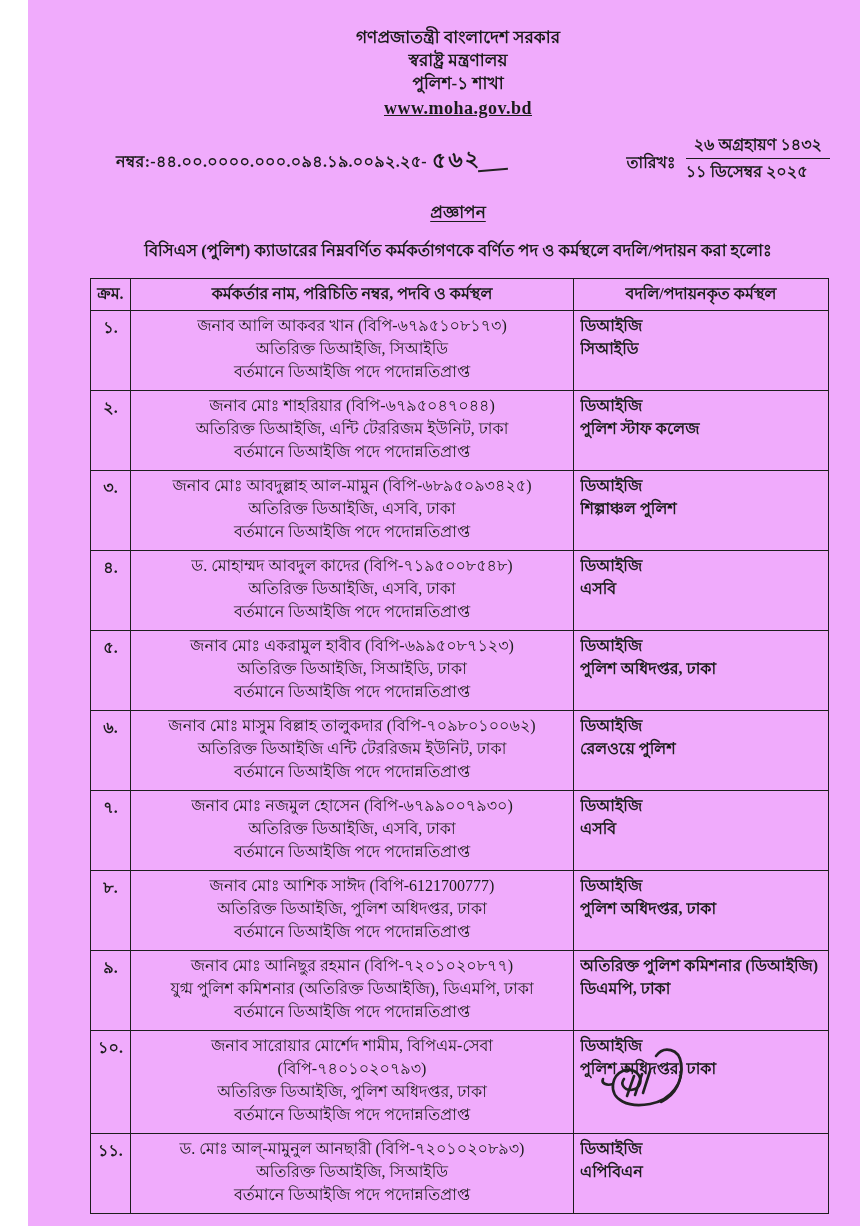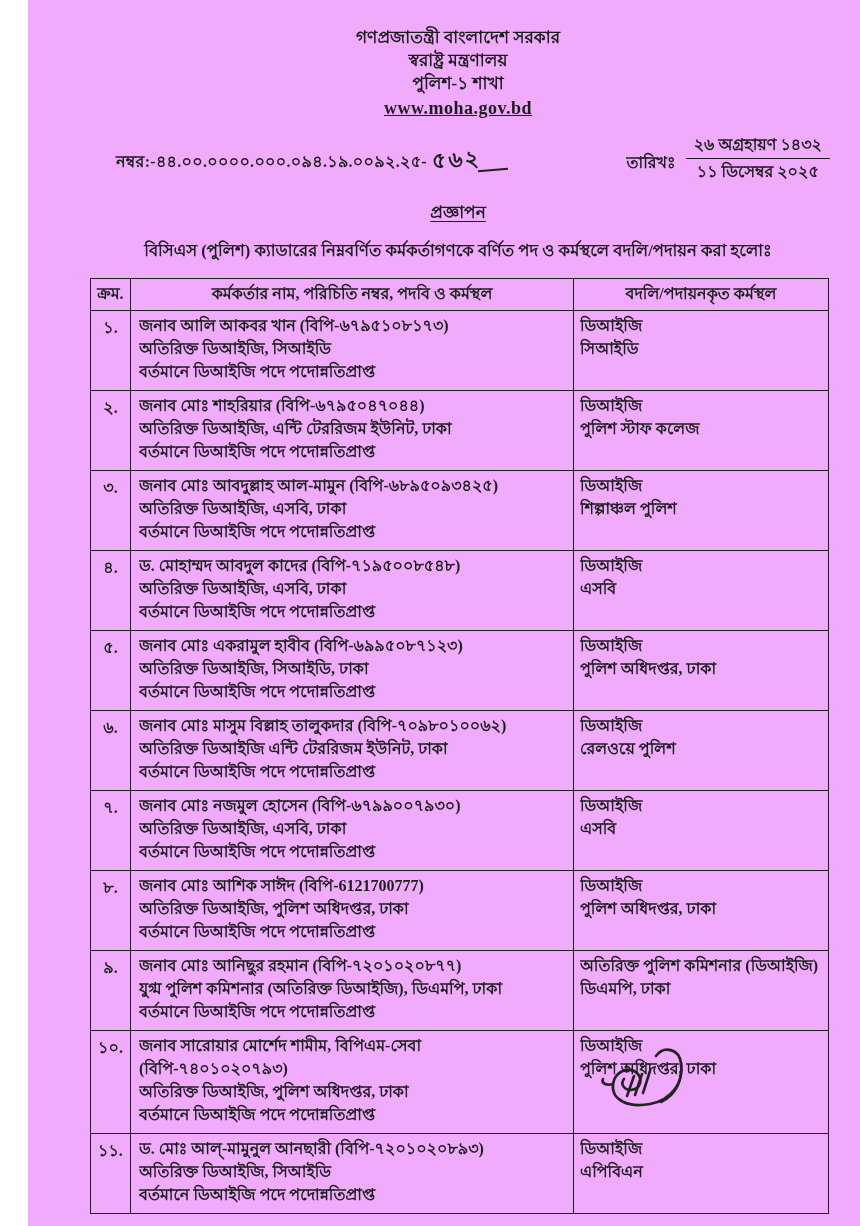--- a/index.html
+++ b/index.html
@@ -30,21 +30,21 @@
     transform:rotate(-3deg);margin-left:5px;letter-spacing:2px;
   }
   .hand-underline{
     display:inline-block;width:30px;height:0;
     border-bottom:2.2px solid #222;
     transform:translateY(4px) rotate(-5deg);
     margin-left:-3px;
   }
   .date-block{display:flex;align-items:center;gap:10px;}
   .date-label{font-size:16px;font-weight:600;padding-top:10px;}
-  .date-stack{text-align:center;font-size:16px;font-weight:700;line-height:22px;}
+  .date-stack{font-size:16px;font-weight:700;line-height:22px;}
   .date-top{padding:0 8px 2px;border-bottom:1.6px solid #1c1c1c;}
   .date-bottom{padding-top:2px;}
   
   .doc-title{
     text-align:center;margin-top:16px;font-size:17px;font-weight:700;
     text-decoration:underline;text-underline-offset:3px;
   }
   .doc-intro{text-align:center;margin-top:11px;font-size:16.5px;font-weight:600;}
   
   table.transfer{
@@ -61,21 +61,21 @@
   }
   col.c-sl{width:40px;}
   col.c-details{width:443px;}
   col.c-posting{width:255px;}
   td.serial{
     text-align:center;vertical-align:top;
     font-size:16px;font-weight:700;padding-top:4px;
   }
   td.details{
     vertical-align:top;padding:3px 8px 7px;
-    font-size:16px;font-weight:700;line-height:23px;
+    font-size:16px;font-weight:400;line-height:23px;text-align:center;
   }
   td.posting{
     vertical-align:top;text-align:left;padding:3px 6px 7px;
     font-size:16px;font-weight:600;line-height:23px;
   }
   .line{white-space:nowrap;overflow:hidden;}
   
   .signature{position:absolute;left:556px;top:1042px;width:120px;height:80px;}
 </style>
 </head>

